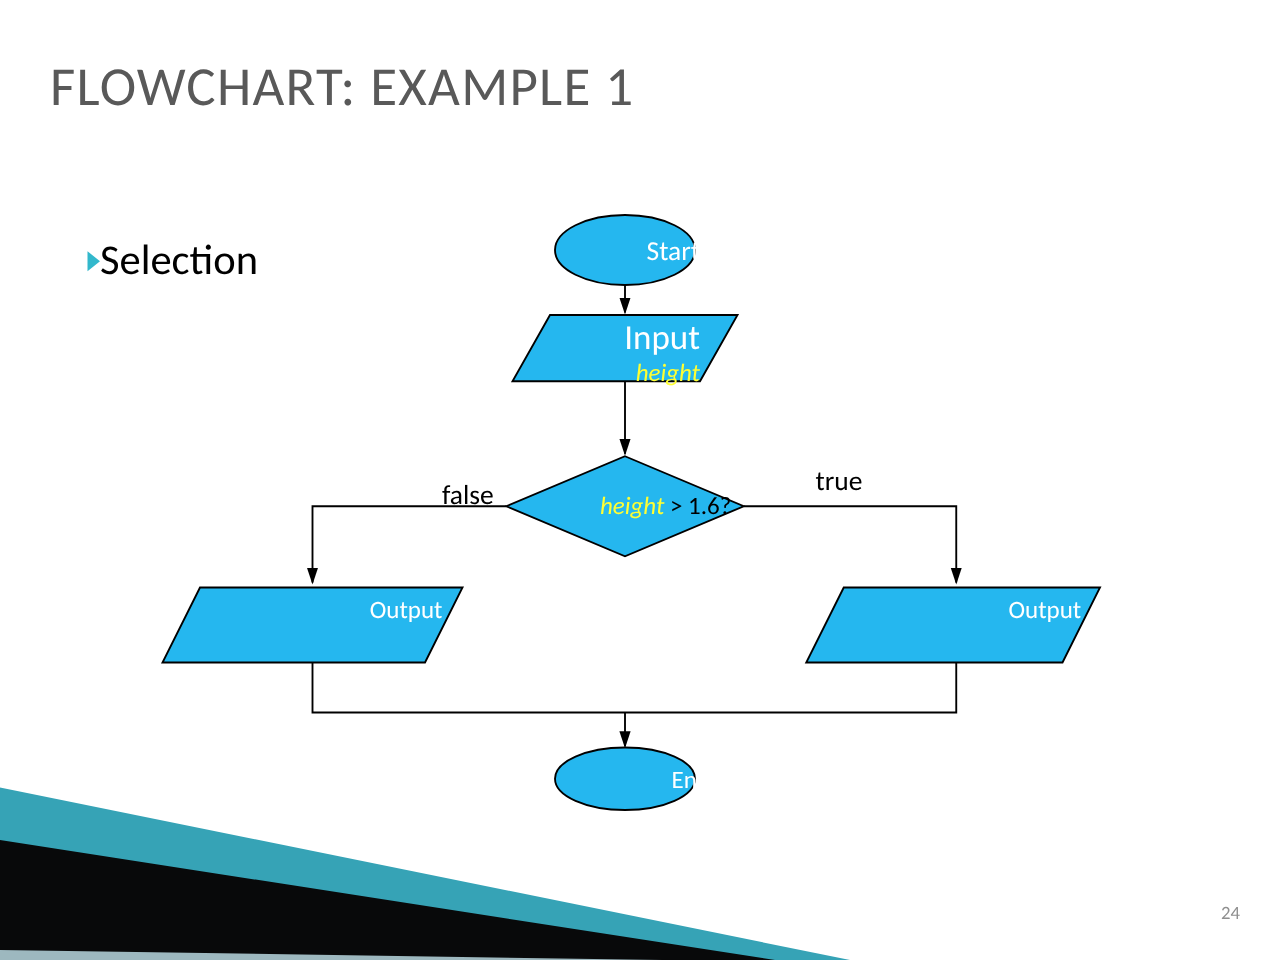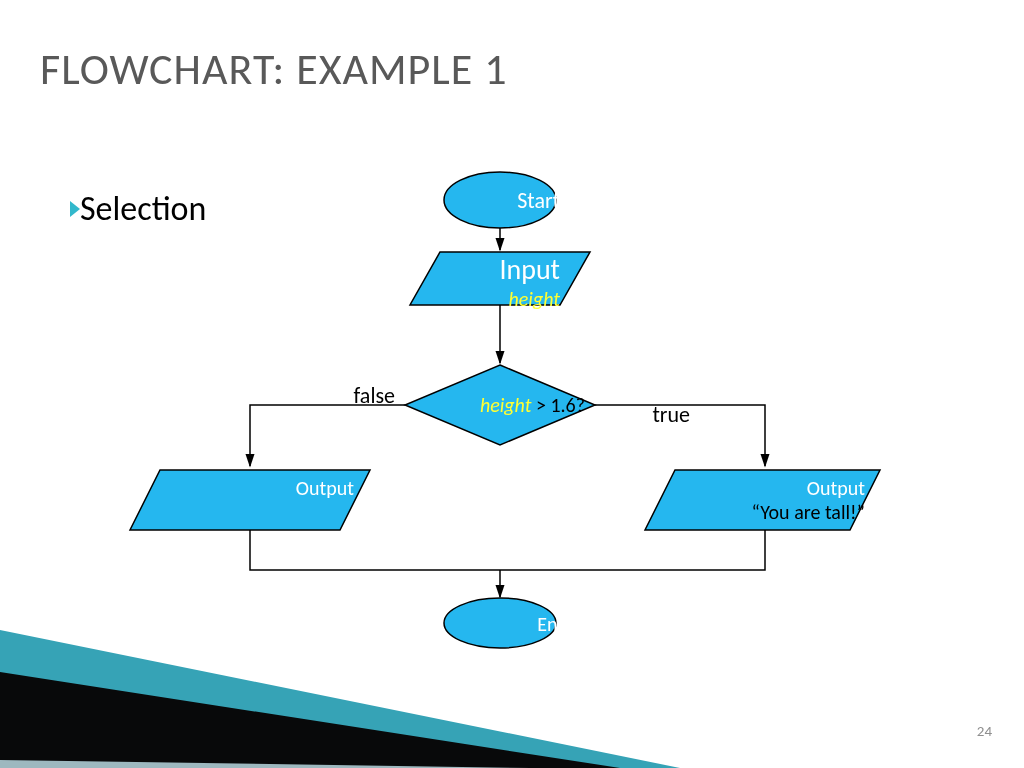--- a/index.html
+++ b/index.html
@@ -59,21 +59,21 @@
   .start-lbl     { left: 440px; top: 188px; width: 120px; color:#ffffff; font-size:22px;}
   .input-lbl     { left: 440px; top: 253px; width: 120px; }
   .input-lbl .t1 { color:#ffffff; font-size:28px; display:block;}
   .input-lbl .t2 { color:#ffff33; font-style:italic; font-size:20px; display:block;}
 
   .decision-lbl  { left: 415px; top: 393px; width: 170px; font-size:20px;}
   .decision-lbl .h { color:#ffff33; font-style:italic;}
   .decision-lbl .q { color:#000000;}
 
   .false-lbl { left: 335px; top: 383px; width: 60px; color:#000; font-size:22px;}
-  .true-lbl  { left: 630px; top: 402px; width: 60px; color:#000; font-size:22px;}
+  .true-lbl  { left: 630px; top: 372px; width: 60px; color:#000; font-size:22px;}
 
   .out-left-lbl  { left: 154px; top: 476px; width: 200px; }
   .out-left-lbl .t1 { color:#ffffff; font-size:20px; display:block;}
   .out-left-lbl .t2 { color:#000000; font-size:20px; display:block;}
 
   .out-right-lbl { left: 665px; top: 476px; width: 200px; }
   .out-right-lbl .t1 { color:#ffffff; font-size:20px; display:block;}
   .out-right-lbl .t2 { color:#000000; font-size:20px; display:block;}
 
   .end-lbl { left: 448px; top: 612px; width:120px; color:#ffffff; font-size:20px;}
@@ -153,18 +153,17 @@
 
 <div class="lbl false-lbl">false</div>
 <div class="lbl true-lbl">true</div>
 
 <div class="lbl out-left-lbl">
   <span class="t1">Output</span>
 </div>
 
 <div class="lbl out-right-lbl">
   <span class="t1">Output</span>
-  <span class="t2">“You are tall!”</span>
 </div>
 
 <div class="lbl end-lbl">End</div>
 
 <div class="page-num">24</div>
 
 </body></html>

